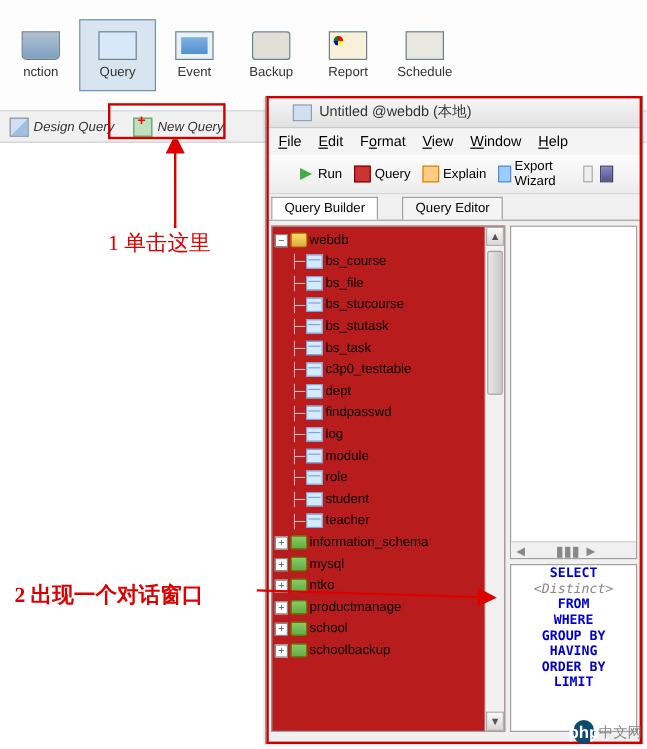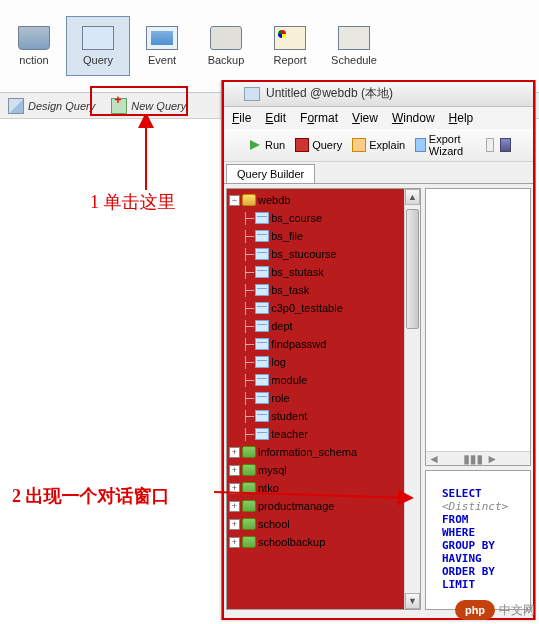--- a/index.html
+++ b/index.html
@@ -73,28 +73,28 @@
     .table-icon::before { content:""; position:absolute; top:3px; left:1px; right:1px; height:1px; background:#7aa6d6; }
     .tree-scrollbar { position:absolute; right:0; top:0; bottom:0; width:16px; background:#f0f0f0; border-left:1px solid #d0d0d0; }
     .scrollbar-thumb { position:absolute; left:1px; right:1px; top:20px; height:120px; background:linear-gradient(90deg,#e8e8e8,#c8c8c8); border:1px solid #a0a0a0; border-radius:2px; }
     .scrollbar-btn { position:absolute; left:0; right:0; height:16px; background:linear-gradient(#f8f8f8,#d8d8d8); border:1px solid #b0b0b0; display:flex; align-items:center; justify-content:center; font-size:9px; color:#555; }
     .scrollbar-btn.up { top:0; }
     .scrollbar-btn.down { bottom:0; }
 
     .right-pane { flex:1; display:flex; flex-direction:column; margin:4px; gap:4px; }
     .empty-area { flex:1; background:#fff; border:1px solid #a0a0a0; position:relative; }
     .empty-area .hscroll { position:absolute; bottom:0; left:0; right:0; height:14px; background:#f0f0f0; border-top:1px solid #d0d0d0; display:flex; align-items:center; padding:0 2px; color:#888; }
-    .sql-area { height:140px; background:#fff; border:1px solid #a0a0a0; padding:16px; font-family:Consolas,monospace; font-size:11px; }
+    .sql-area { height:140px; background:#fff; border:1px solid #a0a0a0; padding:0; font-family:Consolas,monospace; font-size:11px;text-align:center; }
     .sql-kw { color:#00c; font-weight:bold; }
     .sql-distinct { color:#888; font-style:italic; }
 
     .red-outline { position:absolute; left:222px; top:80px; width:313px; height:540px; border:2px solid #c00; pointer-events:none; z-index:18; }
 
     .watermark { position:absolute; right:4px; bottom:4px; display:flex; align-items:center; gap:4px; z-index:30; font-size:12px; color:#888; }
-    .wm-icon { width:40px; height:20px; background:#c2410c; border-radius:10px; color:#fff; font-size:11px; font-weight:bold; display:flex; align-items:center; justify-content:center; }
+    .wm-icon { width:17px; height:20px; background:#0c4a6e; border-radius:10px; color:#fff; font-size:14px; font-weight:bold; display:flex; align-items:center; justify-content:center; }
   </style>
 </head>
 <body>
 
 <div class="toolbar-main">
   <div class="tb-btn">
     <div class="tb-icon connection"></div>
     <div class="tb-label">nction</div>
   </div>
   <div class="tb-btn active">
@@ -185,20 +185,21 @@
     <div class="act-btn">
       <div class="act-icon export"></div>
       <span>Export Wizard</span>
     </div>
     <div class="act-icon extra"></div>
     <div class="act-icon save"></div>
   </div>
 
   <div class="tabs">
     <div class="tab active">Query Builder</div>
+    <div class="tab">Query Editor</div>
   </div>
   <div class="tab-border"></div>
 
   <div class="split-area">
     <div class="tree-pane">
       <div class="tree" id="tree-root">
           <div class="tree-node">
             <span class="tree-toggle minus"></span>
             <span class="db-icon active"></span>
             <span>webdb</span>

